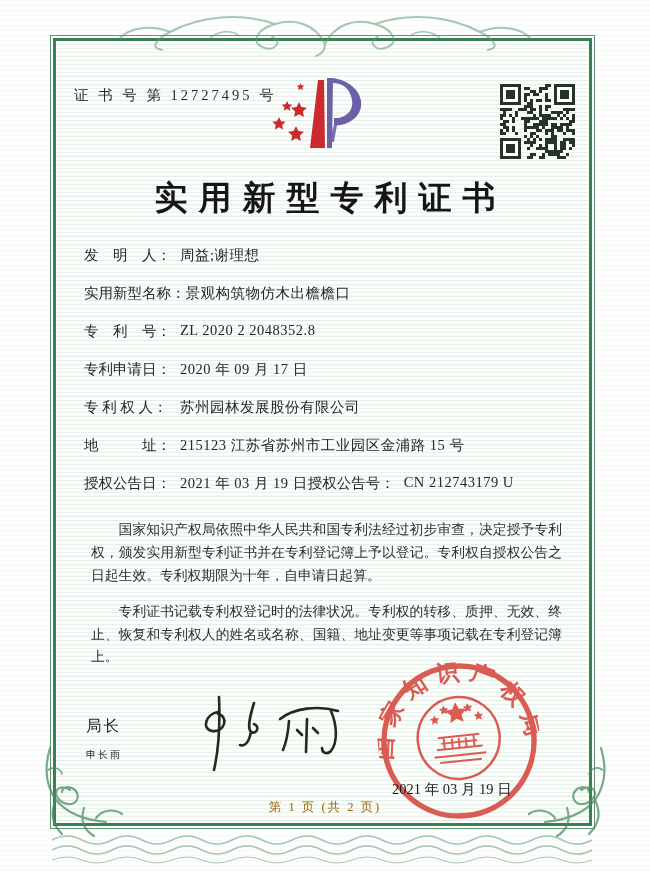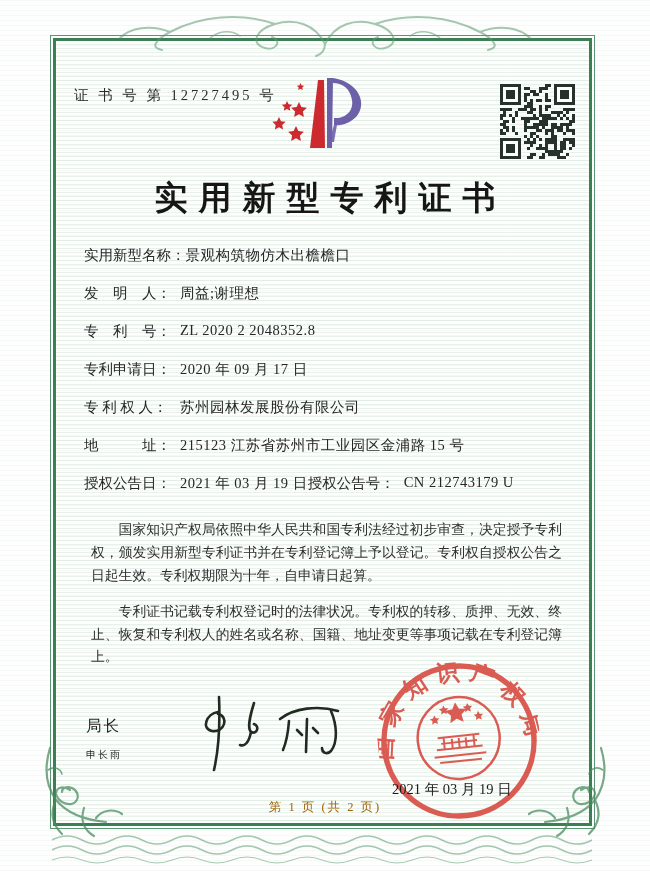--- a/index.html
+++ b/index.html
@@ -337,26 +337,26 @@
         <rect x="20" y="2" width="3" height="3" fill="#27322a"></rect>
         <rect x="0" y="18" width="7" height="7" fill="#27322a"></rect>
         <rect x="1" y="19" width="5" height="5" fill="#fff"></rect>
         <rect x="2" y="20" width="3" height="3" fill="#27322a"></rect>
       </svg>
 
     <div class="title">实用新型专利证书</div>
 
     <div class="fields">
       <div class="frow">
+        <span class="flabel">发　明　人：</span>
+        <span class="fvalue">周益;谢理想</span>
+      </div>
+      <div class="frow">
         <span class="flabel">实用新型名称：</span>
         <span class="fvalue">景观构筑物仿木出檐檐口</span>
-      </div>
-      <div class="frow">
-        <span class="flabel">发　明　人：</span>
-        <span class="fvalue">周益;谢理想</span>
       </div>
       <div class="frow">
         <span class="flabel">专　利　号：</span>
         <span class="fvalue">ZL 2020 2 2048352.8</span>
       </div>
       <div class="frow">
         <span class="flabel">专利申请日：</span>
         <span class="fvalue">2020 年 09 月 17 日</span>
       </div>
       <div class="frow">

